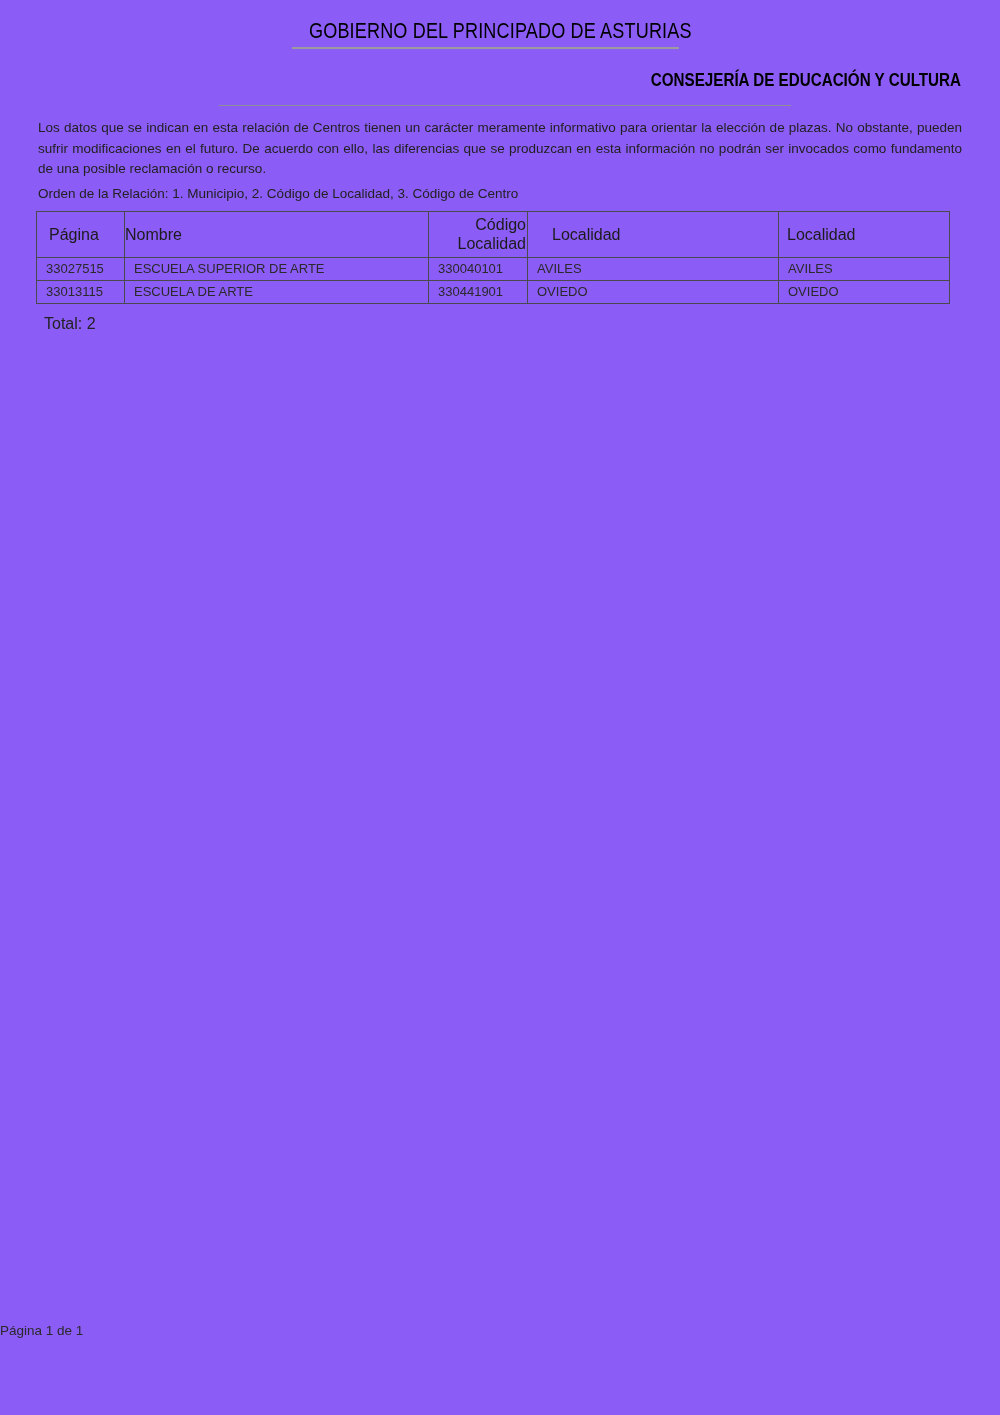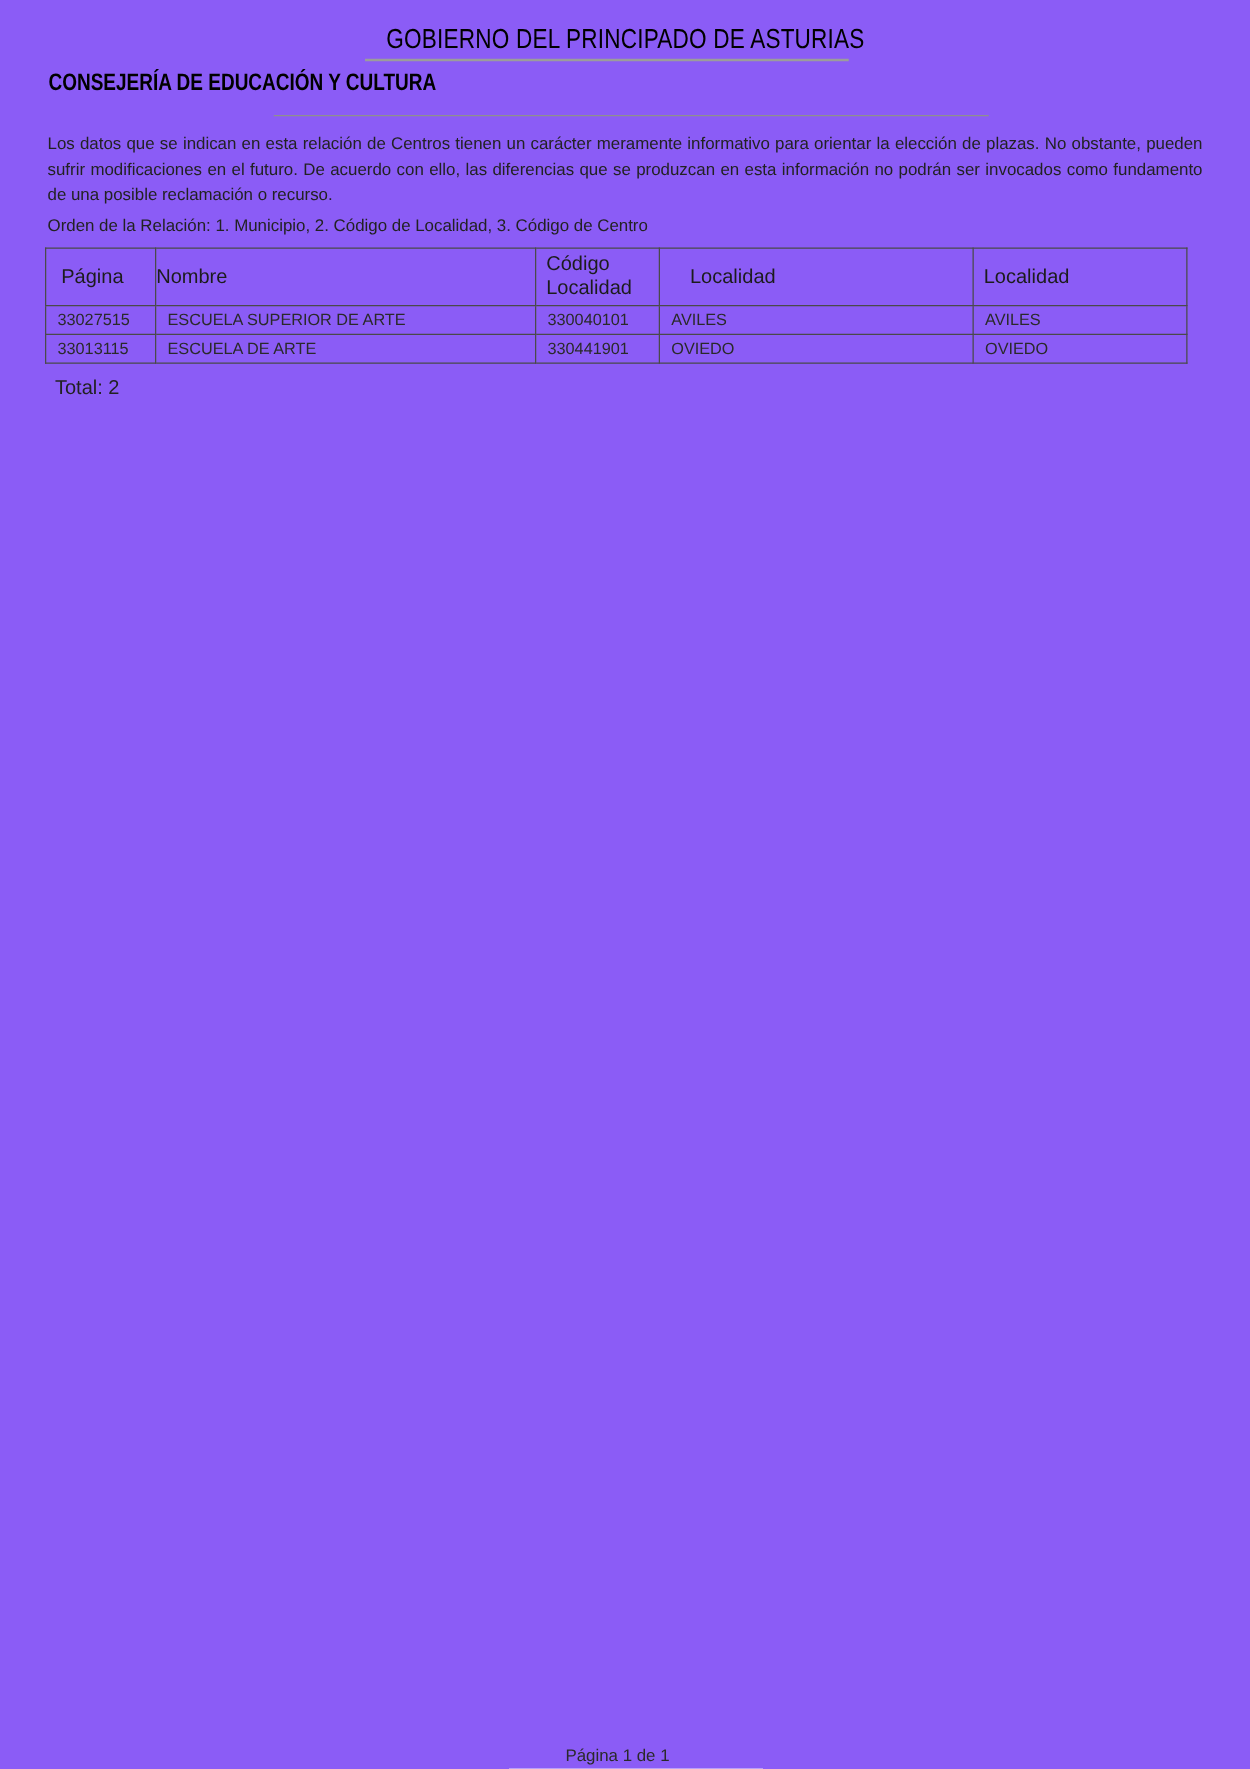--- a/index.html
+++ b/index.html
@@ -29,21 +29,21 @@
     transform: scaleX(0.82);
     transform-origin: center;
     white-space: nowrap;
   }
   .divider-top {
     width: 387px;
     height: 2px;
     background: #9c9c9c;
     margin: 2px 0 0 292px;
   }
-  .dept-title-wrap { text-align: left; margin-top: 7px; height: 21px; }
+  .dept-title-wrap { text-align: right; margin-top: 20px; height: 21px; }
   .dept-title {
     display: inline-block;
     font-size: 19px;
     font-weight: bold;
     color: #000000;
     transform: scaleX(0.80);
     transform-origin: center;
     white-space: nowrap;
   }
   .divider-bottom {
@@ -98,37 +98,37 @@
     color: #1c1c1c;
     line-height: 19px;
   }
   .centers-table td {
     font-size: 13px;
     color: #2a2a2a;
     padding-left: 9px;
   }
   th.col-codigo    { padding-left: 12px; }
   th.col-nombre    { padding-left: 0; }
-  th.col-codloc    { padding-left: 8px; padding-right: 1px; }
+  th.col-codloc    { padding-left: 8px; padding-right: 1px; text-align: right; }
   th.col-localidad { padding-left: 24px; }
   th.col-municipio { padding-left: 8px; }
 
   .total-line {
     margin: 11px 0 0 44px;
     font-size: 16px;
     color: #222222;
   }
 
   
   .page-footer {
     position: absolute;
     left: 0;
     right: 0;
-    top: 1397px;
-    text-align: center;
+    top: 1323px;
+    text-align: left;
     padding-right: 12px;
     font-size: 13.5px;
     color: #2a2a2a;
   }
 </style>
 </head>
 <body>
 
 <div class="page">
 

